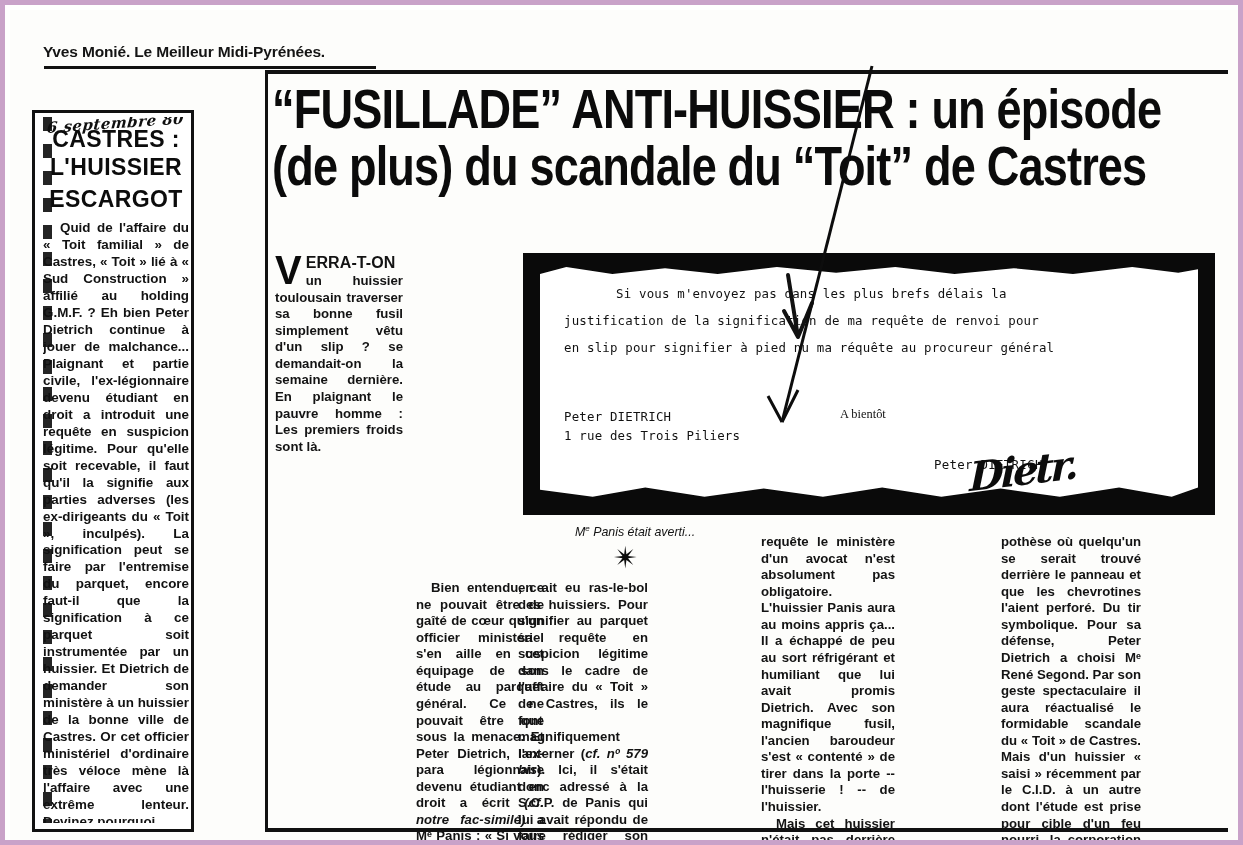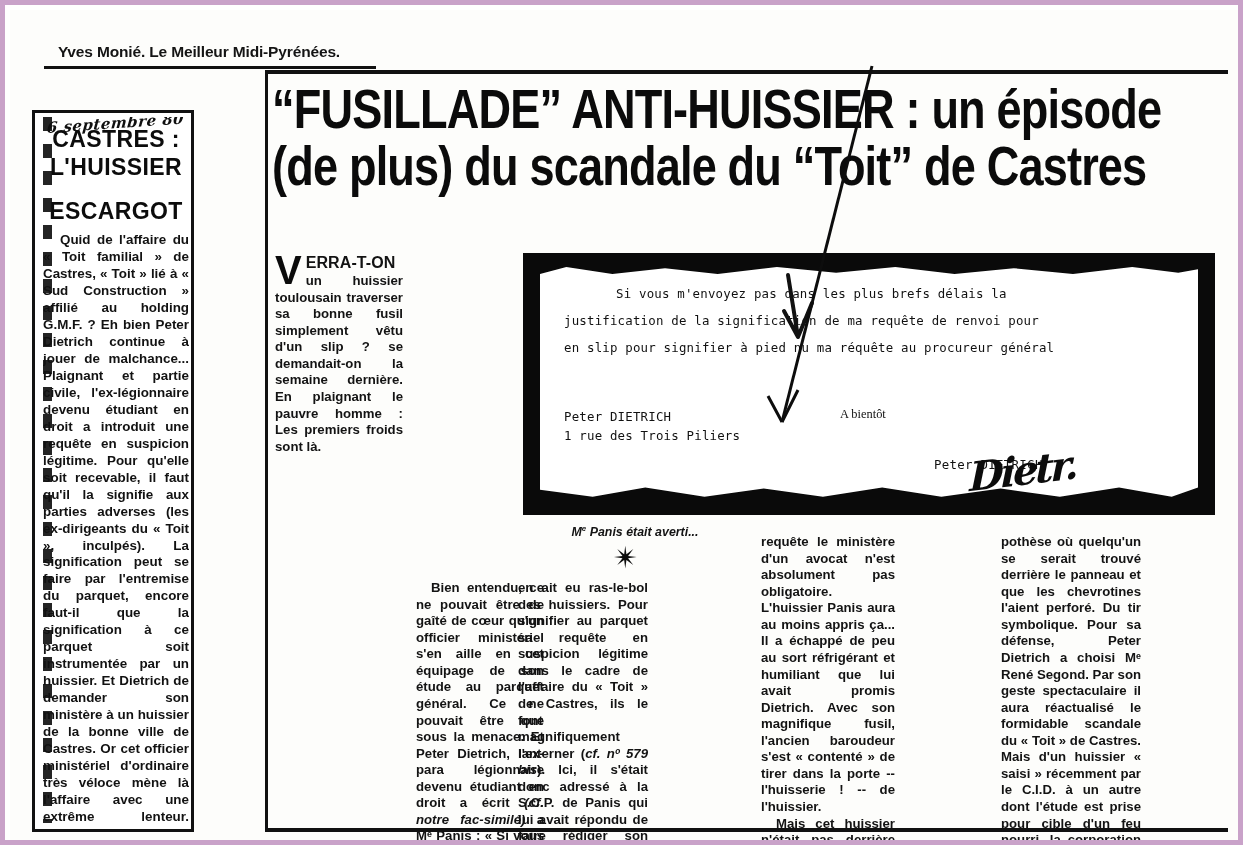--- a/index.html
+++ b/index.html
@@ -27,21 +27,21 @@
     left: 5px; top: 5px;
     width: 1233px;
     height: 835px;
     background: #fdfdfb;
     overflow: hidden;
   }
 
   
   .byline {
     position: absolute;
-    left: 48px;
+    left: 33px;
     top: 33px;
     font-family: "Liberation Sans", sans-serif;
     font-weight: bold;
     font-size: 15.5px;
     letter-spacing: -0.15px;
     color: #141414;
     white-space: nowrap;
   }
   .byline-rule {
     position: absolute;
@@ -112,21 +112,21 @@
     text-align: center;
     font-family: "Liberation Sans", sans-serif;
     font-weight: bold;
     color: #0c0c0c;
     line-height: 1.02;
     font-size: 23px;
     letter-spacing: 0.4px;
   }
   .side-title .l1 { display:block; }
   .side-title .l2 { display:block; margin-top: 5px; }
-  .side-title .l3 { display:block; margin-top: 20px; }
+  .side-title .l3 { display:block; margin-top: 8px; }
   .side-body {
     margin-top: 9px;
     font-family: "Liberation Sans", sans-serif;
     font-weight: bold;
     font-size: 13.4px;
     line-height: 1.265;
     text-align: justify;
     text-justify: inter-word;
     color: #121212;
     text-indent: 17px;
@@ -301,21 +301,21 @@
 
   
   .caption {
     position: absolute;
     left: 505px;
     top: 514px;
     width: 240px;
     text-align: center;
     font-family: "Liberation Sans", sans-serif;
     font-style: italic;
-    font-weight: bold;
+    font-weight: normal;
     font-size: 12.4px;
     color: #141414;
   }
   .caption sup { font-size: 8px; vertical-align: super; }
   .star {
     position: absolute;
     left: 603px;
     top: 533px;
     font-size: 30px;
     line-height: 1;

